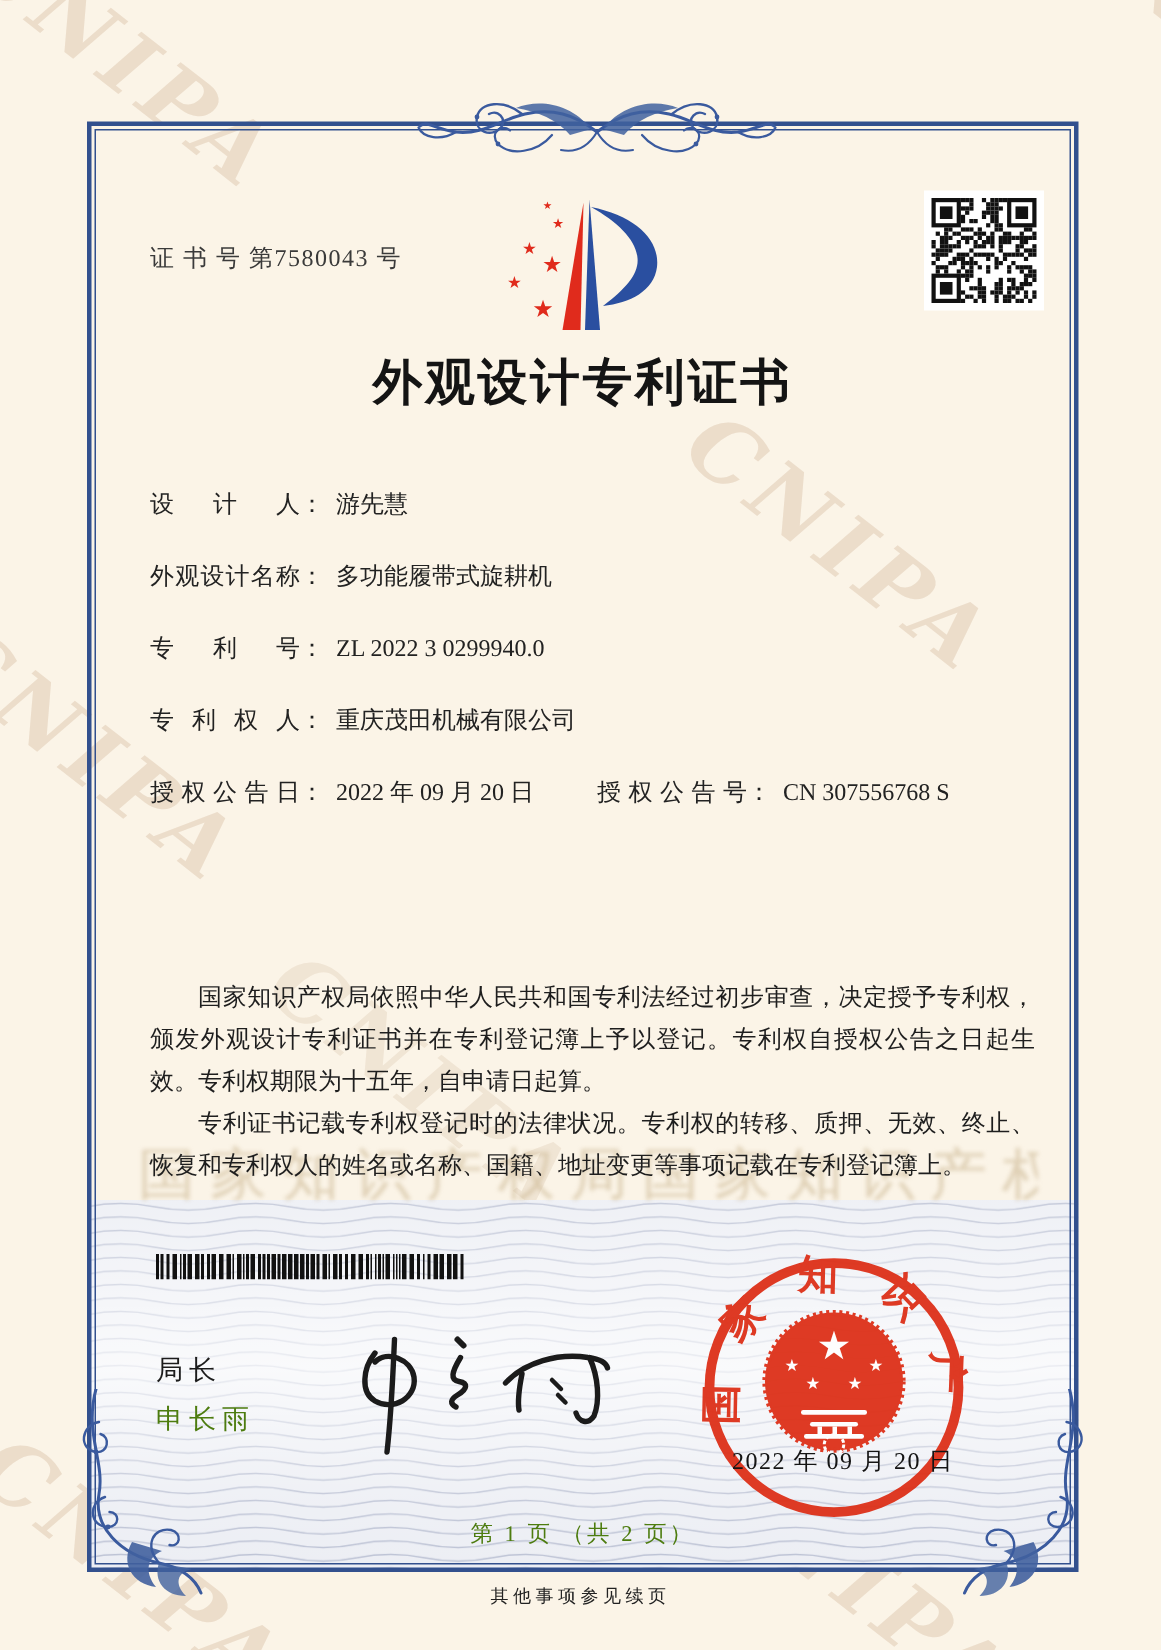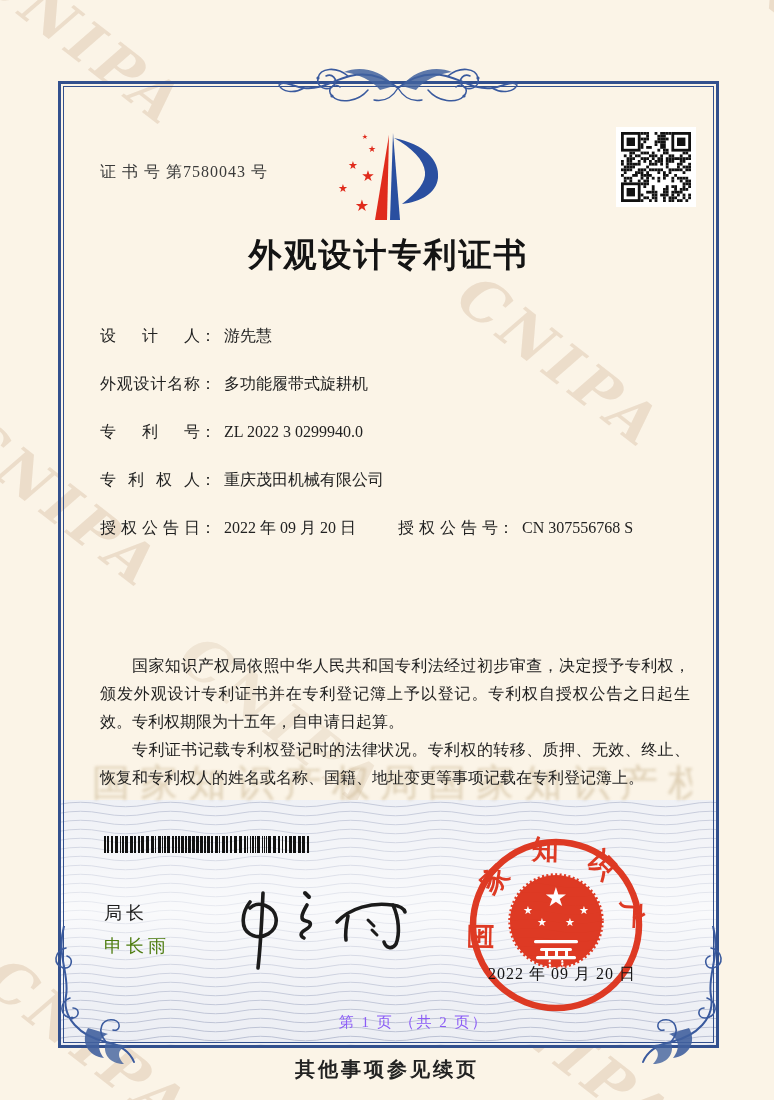--- a/index.html
+++ b/index.html
@@ -40,23 +40,23 @@
   .barcode{left:104px;top:836px;z-index:6;}
   .director-title{left:104px;top:901px;font-family:"Liberation Sans",sans-serif;font-weight:400;
       font-size:18px;letter-spacing:4px;color:#1c1c1c;z-index:6;}
   .director-name{left:104px;top:934px;font-family:"Liberation Sans",sans-serif;font-weight:500;
       font-size:18px;letter-spacing:4px;color:#4d7c0f;z-index:6;}
   .signature{left:225px;top:880px;z-index:7;}
   .seal{left:461px;top:830px;z-index:7;opacity:.94;}
   .seal-date{left:488px;top:964px;font-size:16px;letter-spacing:1px;color:#141414;z-index:8;white-space:pre;}
   
   .page-no{left:58px;top:1013px;width:661px;text-align:center;font-size:15px;letter-spacing:2px;
-      color:#8b5cf6;z-index:6;padding-left:25px;}
-  .cont-note{left:0;top:1056px;width:774px;text-align:center;font-size:20px;letter-spacing:3px;
-      color:#222;z-index:6;font-weight:bold;}
+      color:#4d7c0f;z-index:6;}
+  .cont-note{left:0;top:1056px;width:774px;text-align:center;font-size:12px;letter-spacing:3px;
+      color:#222;z-index:6;}
 </style>
 </head>
 <body>
 
 <div class="wm" style="left:-38px;top:6px;">CNIPA</div>
 <div class="wm" style="left:688px;top:-20px;">CNIPA</div>
 <div class="wm" style="left:440px;top:328px;">CNIPA</div>
 <div class="wm" style="left:-62px;top:468px;">CNIPA</div>
 <div class="wm f" style="left:162px;top:688px;">CNIPA</div>
 <div class="wm" style="left:-32px;top:1010px;">CNIPA</div>

